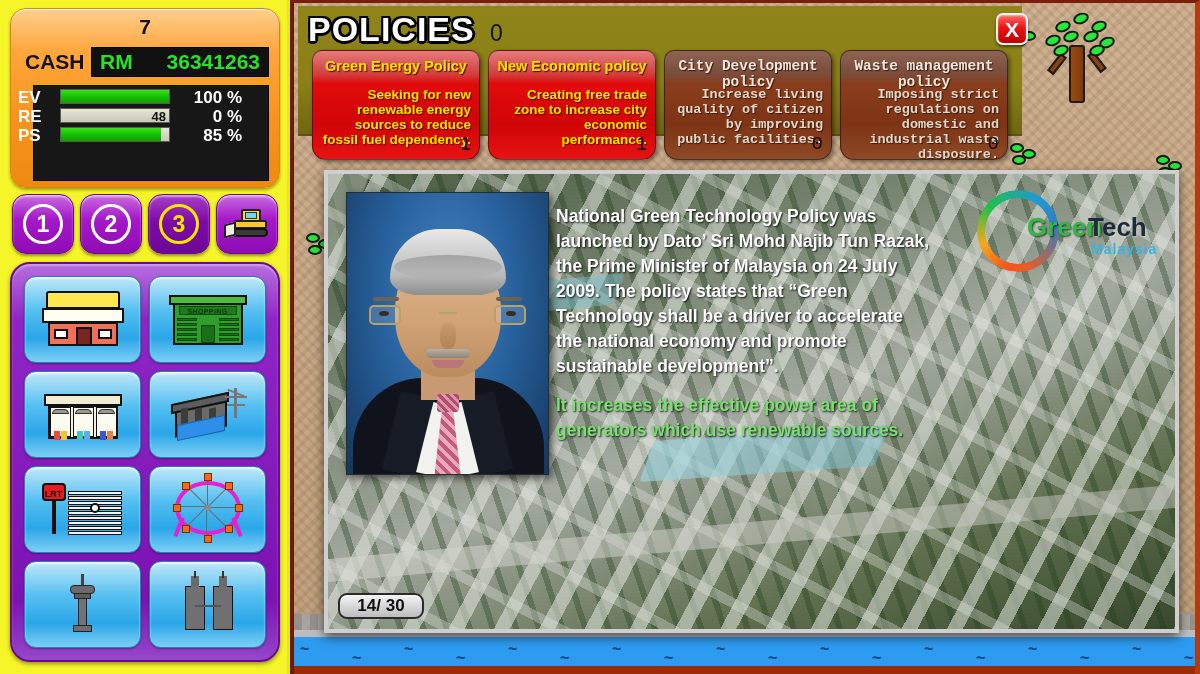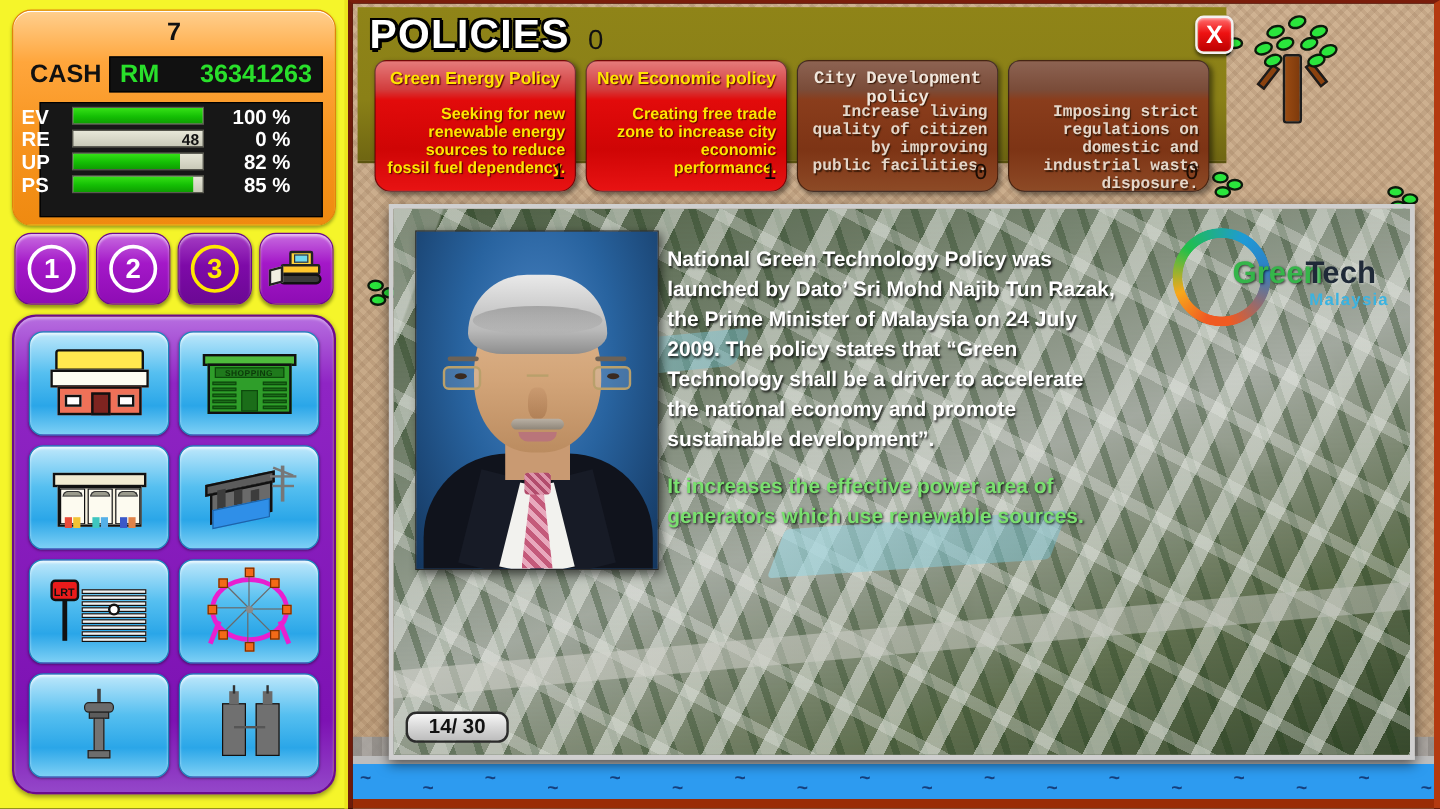--- a/index.html
+++ b/index.html
@@ -431,27 +431,20 @@
             </div>
             <div class="meter-pct">100 %</div>
           </div>
           <div class="meter-row">
             <div class="meter-name">RE</div>
             <div class="meter-track">
               <div class="meter-fill green" style="width:0%"></div>
               <div class="meter-inner-label">48</div>
             </div>
             <div class="meter-pct">0 %</div>
-          </div>
-          <div class="meter-row">
-            <div class="meter-name">UP</div>
-            <div class="meter-track">
-              <div class="meter-fill green" style="width:82%"></div>
-            </div>
-            <div class="meter-pct">82 %</div>
           </div>
           <div class="meter-row">
             <div class="meter-name">PS</div>
             <div class="meter-track">
               <div class="meter-fill green" style="width:93%"></div>
             </div>
             <div class="meter-pct">85 %</div>
           </div>
         </div>
     </div>
@@ -677,20 +670,21 @@
             <div class="pc-title">New Economic policy</div>
             <div class="pc-desc">Creating free trade zone to increase city economic performance.</div>
             <div class="pc-count">1</div>
           </div>
           <div class="policy-card inactive">
             <div class="pc-title">City Development policy</div>
             <div class="pc-desc">Increase living quality of citizen by improving public facilities.</div>
             <div class="pc-count">0</div>
           </div>
           <div class="policy-card inactive">
+            <div class="pc-title">Waste management policy</div>
             <div class="pc-desc">Imposing strict regulations on domestic and industrial waste disposure.</div>
             <div class="pc-count">0</div>
           </div>
         </div>
     </div>
 
     <div id="close-button">X</div>
 
     <div id="info-dialog">
       <div id="aerial"></div>

